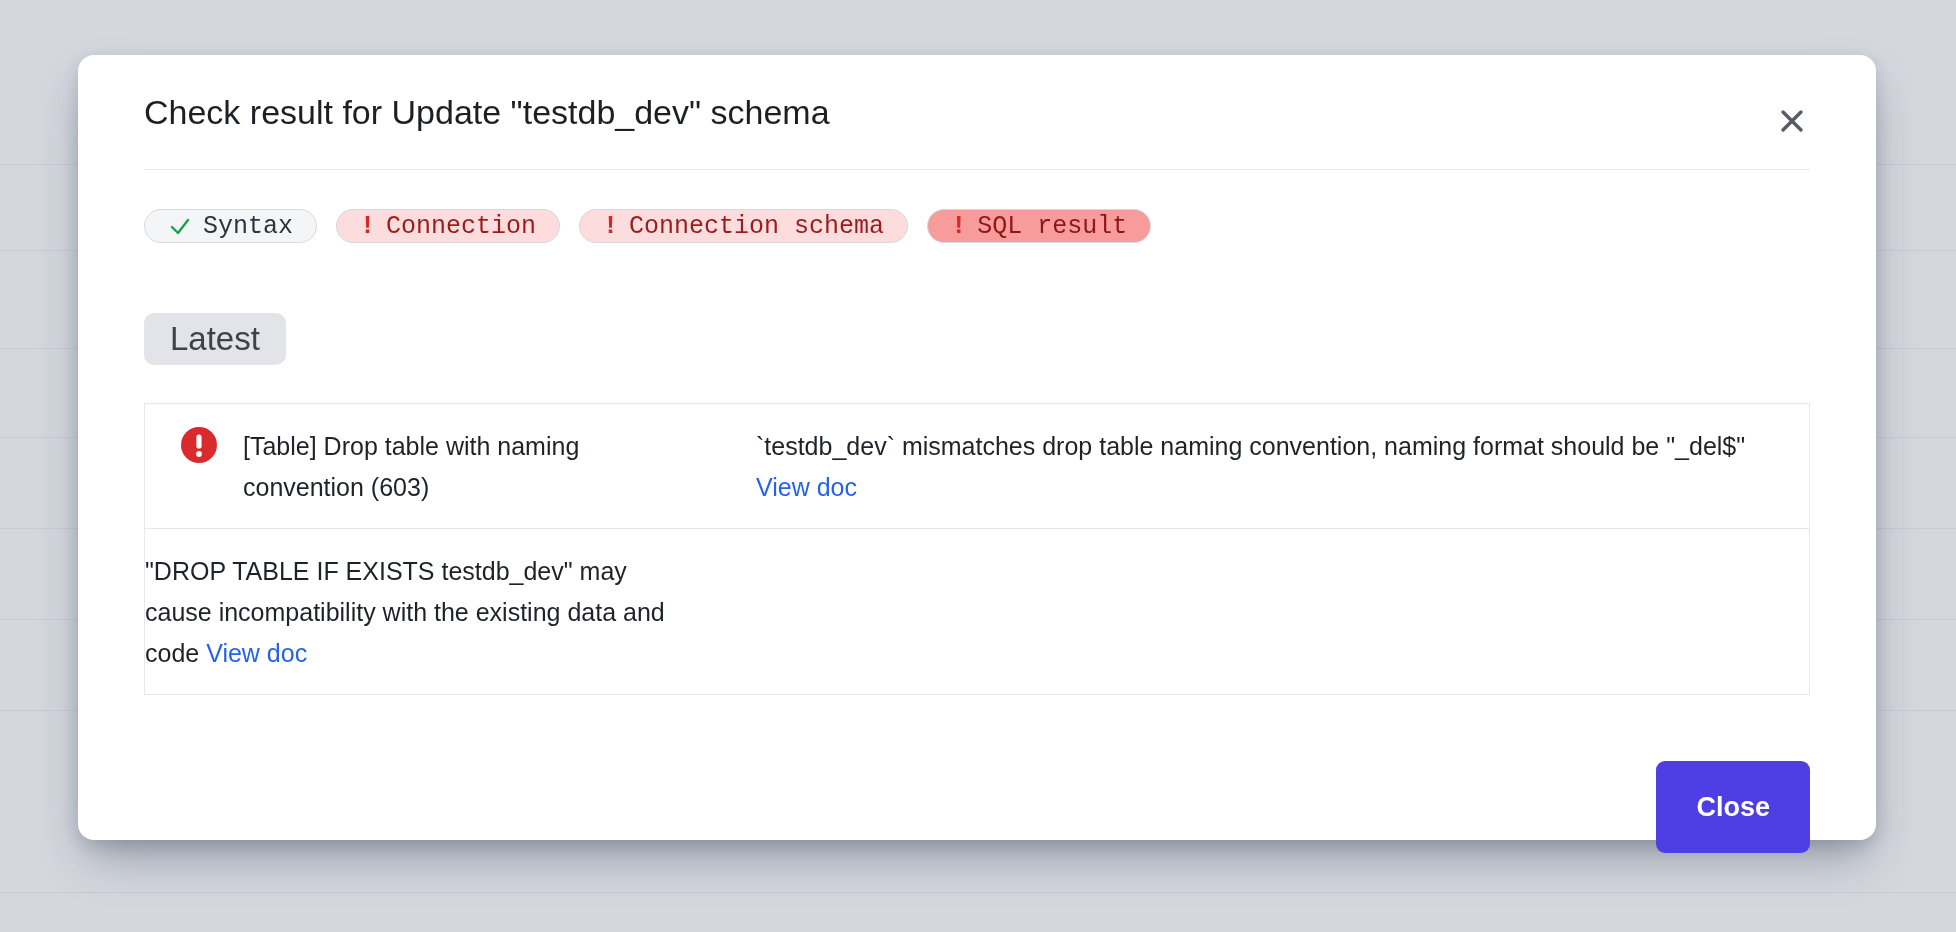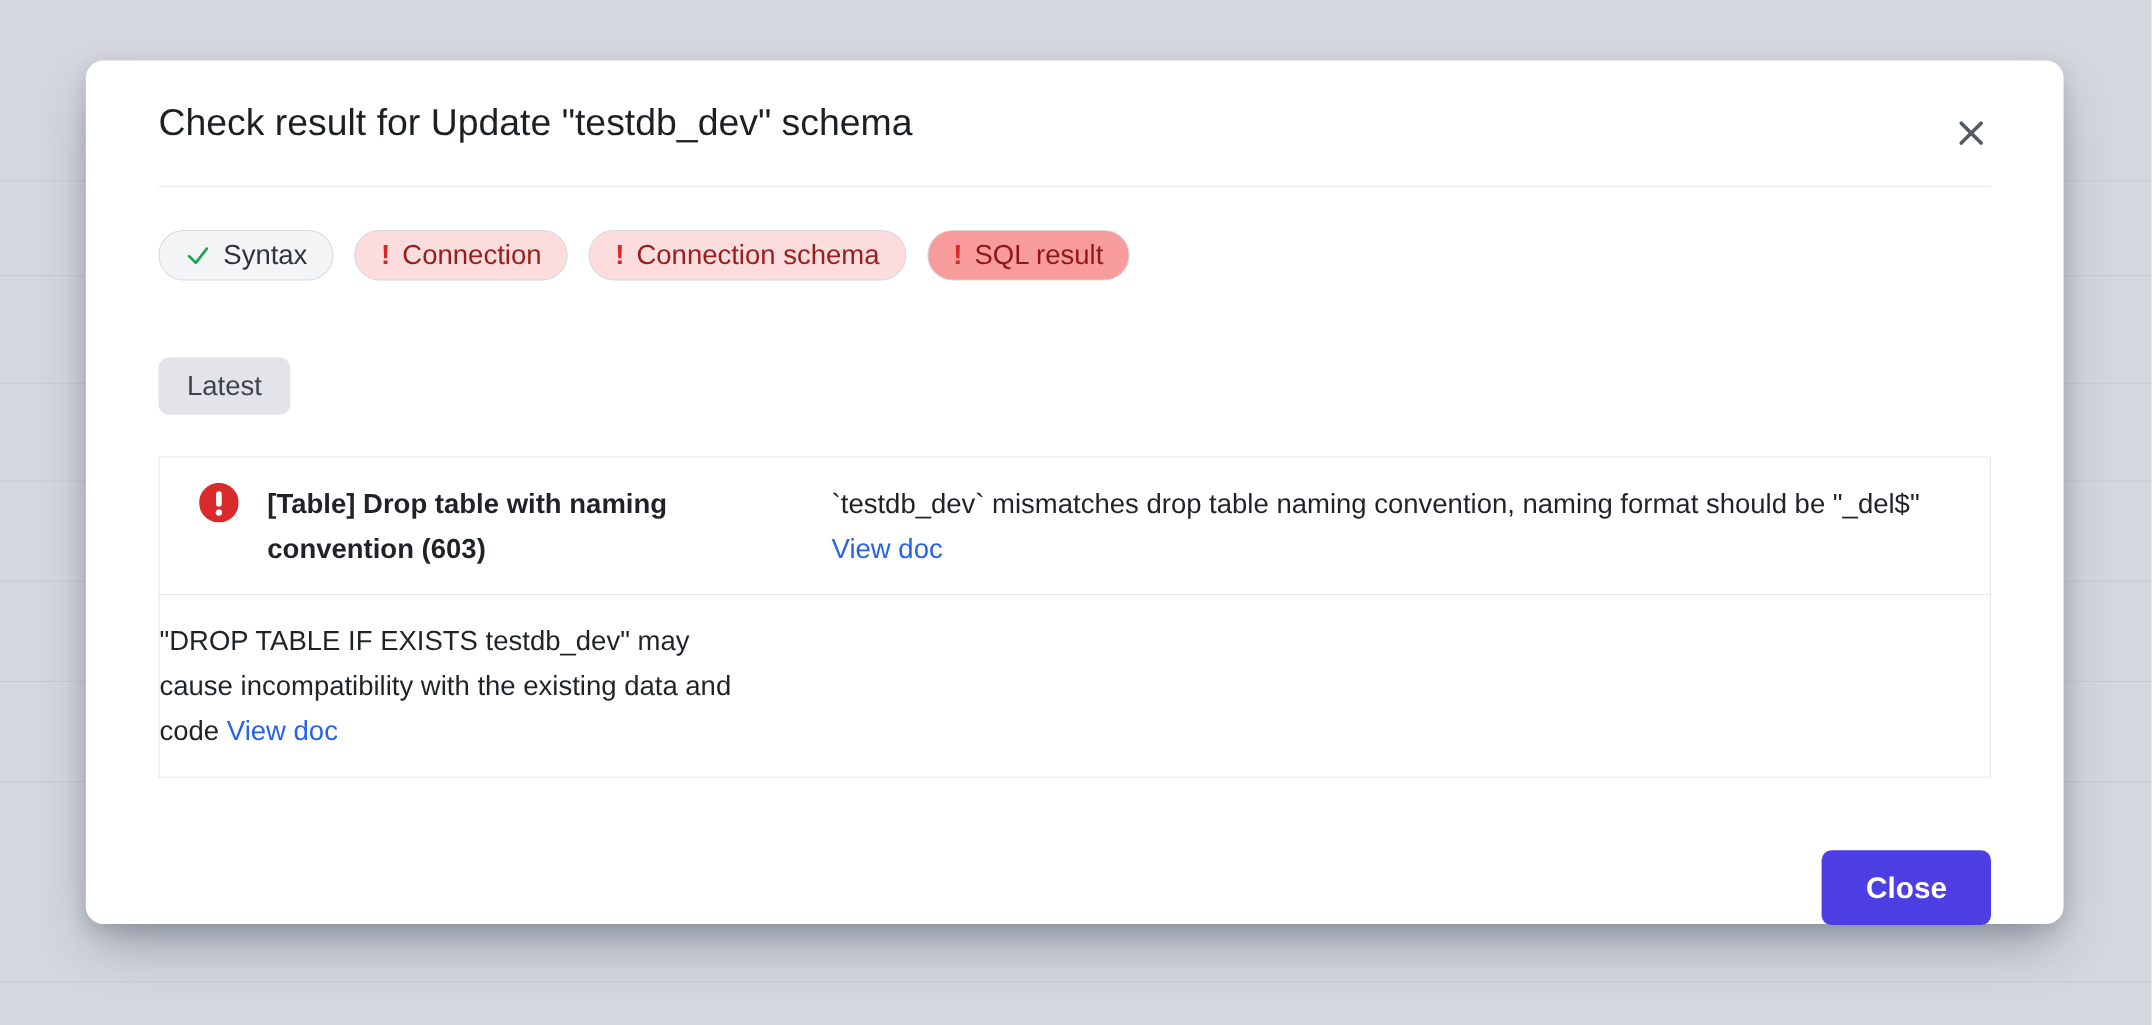--- a/index.html
+++ b/index.html
@@ -33,67 +33,67 @@
   .close-x {
     background: none; border: none; cursor: pointer;
     margin-top: 14px; padding: 4px; line-height: 0;
   }
   .header-divider {
     margin-top: 30px; height: 1px; background: #e7e9ec;
   }
   
   .pills { margin-top: 39px; display: flex; gap: 19px; align-items: center; }
   .pill {
-    height: 46px; border-radius: 23px;
+    height: 34px; border-radius: 23px;
     display: inline-flex; align-items: center; gap: 11px;
     padding: 0 23px;
-    font-family: Liberation Sans, sans-serif;
+    font-family: Liberation Mono, monospace;
     font-size: 25px; cursor: pointer;
     border: 1px solid #d6d9de;
   }
   .pill-pass { background: #f4f5f7; color: #2e343c; }
   .pill-err  { background: #fcdcdc; color: #9a1c1c; }
   .pill-err-selected { background: #f79b9b; color: #8f1717; }
   .pill .mark { color: #dc2626; font-weight: 700; font-size: 25px; }
   .pill .check-wrap { line-height: 0; }
   
   .latest-row { margin-top: 70px; }
   .latest-chip {
     display: inline-block; background: #e3e4e9; color: #3d434c;
-    font-size: 25px; line-height: 32px; padding: 10px 26px;
+    font-size: 33px; line-height: 32px; padding: 10px 26px;
     border-radius: 10px; cursor: pointer;
   }
   
   .result-table {
     margin-top: 38px;
     border: 1px solid #e6e8eb;
   }
   .result-row {
     display: grid; grid-template-columns: 611px 1fr;
     min-height: 112px;
   }
   .result-row + .result-row { border-top: 1px solid #e6e8eb; }
   .cell-rule {
     display: flex; align-items: flex-start; gap: 26px;
     padding: 22px 90px 20px 36px;
-    font-size: 25px; line-height: 41px; font-weight: bold;
+    font-size: 25px; line-height: 41px;
   }
   .sev-icon { flex: 0 0 36px; height: 36px; line-height: 0; margin-top: 1px; }
   .cell-msg {
     padding: 22px 60px 20px 0;
     font-size: 25px; line-height: 41px;
   }
   .doc-link { color: #2563eb; text-decoration: none; cursor: pointer; }
   
   .modal-footer { margin-top: 66px; display: flex; justify-content: flex-end; }
   .close-btn {
     background: #4d3fe3; color: #ffffff; border: none;
     font-family: "Liberation Sans", sans-serif;
     font-size: 27px; font-weight: 700;
-    height: 68px; padding: 0 40px; border-radius: 9px; cursor: pointer;
+    height: 92px; padding: 0 40px; border-radius: 9px; cursor: pointer;
   }
 </style>
 </head>
 <body>
 
 <div>
   <div class="bg-line" style="top:164px"></div>
   <div class="bg-line" style="top:250px"></div>
   <div class="bg-line" style="top:348px"></div>
   <div class="bg-line" style="top:437px"></div>

